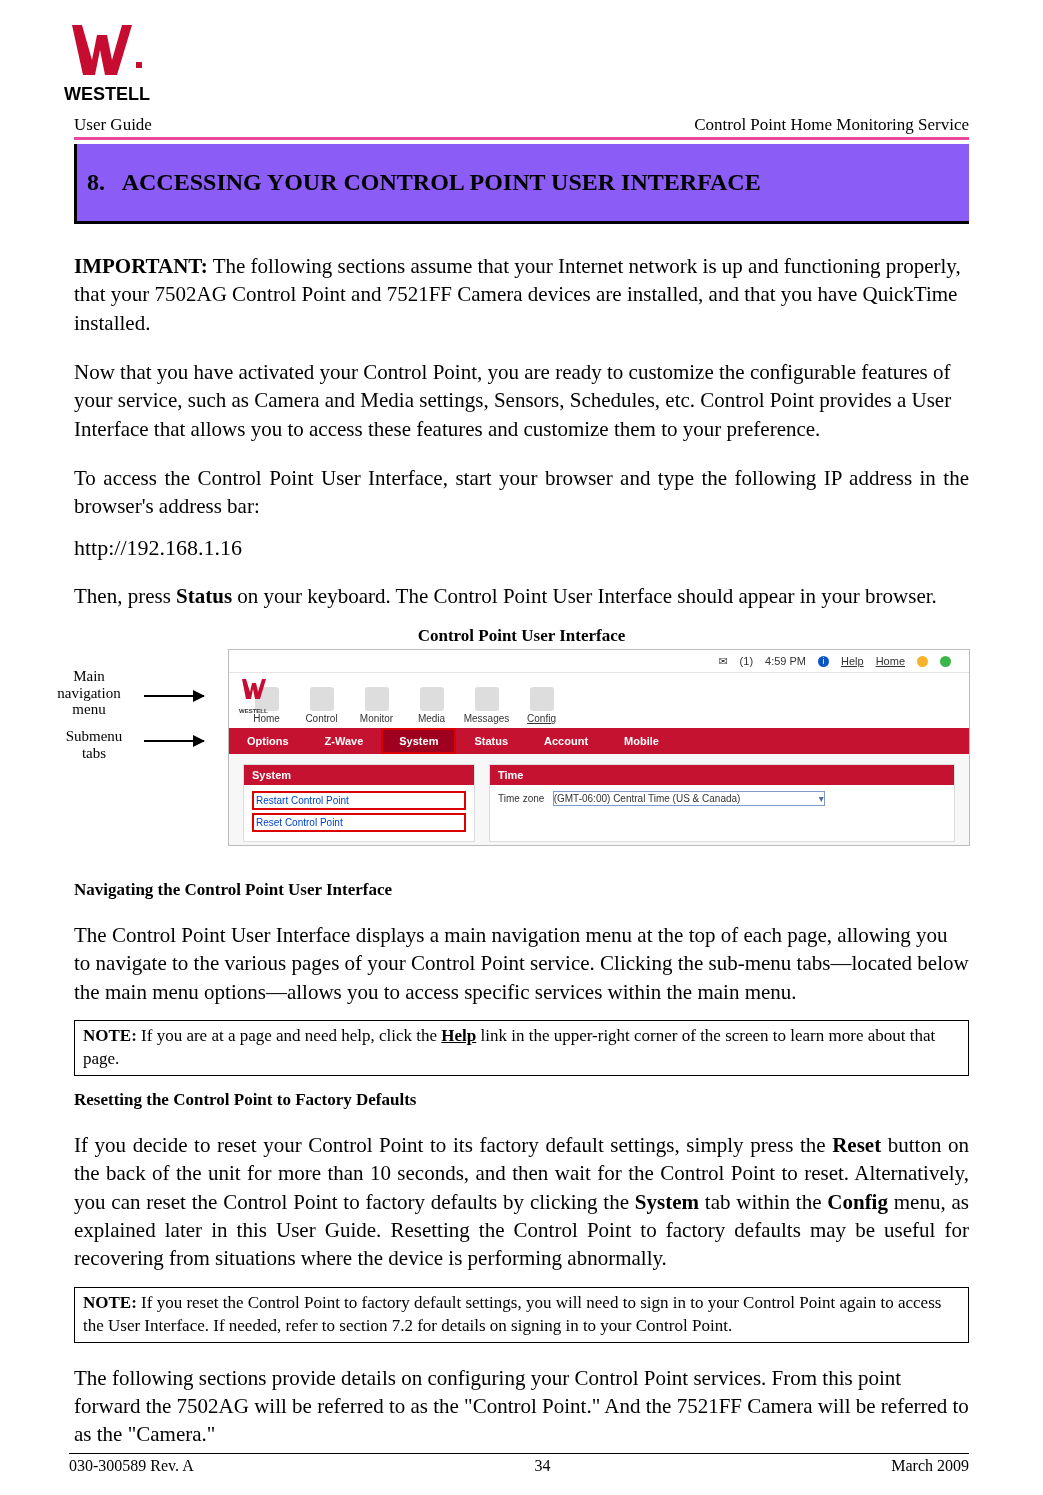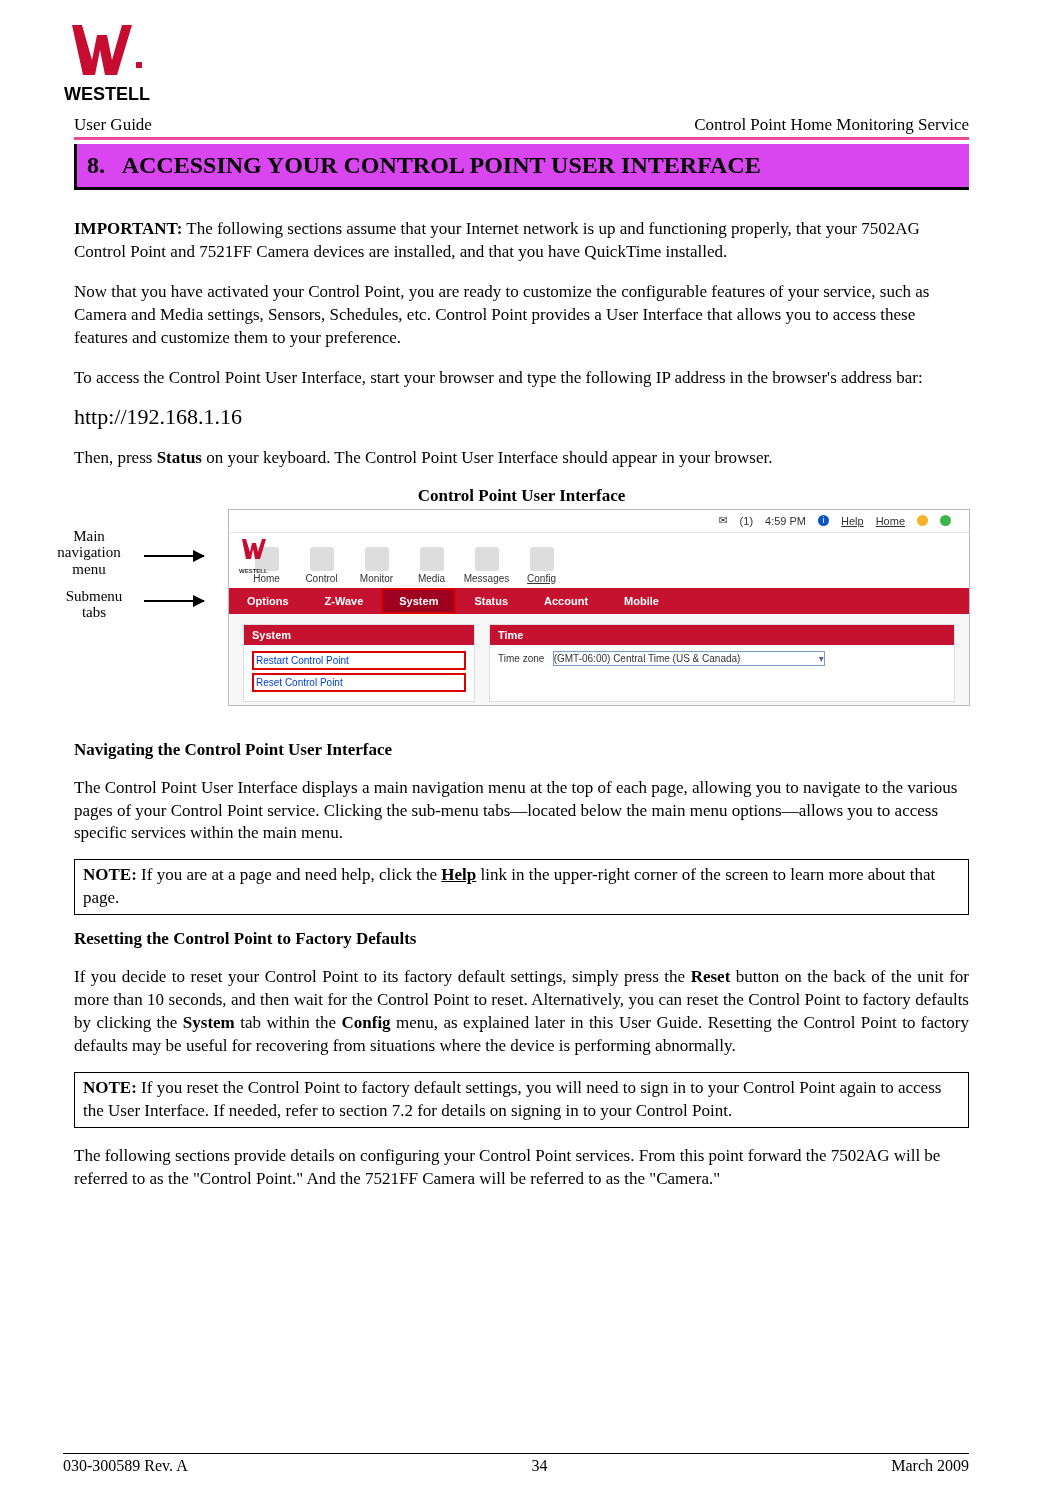--- a/index.html
+++ b/index.html
@@ -26,35 +26,35 @@
       height: 85px;
     }
     .header-line {
       display: flex;
       justify-content: space-between;
       font-size: 17px;
       border-bottom: 3px solid #ec4899;
       padding-bottom: 2px;
     }
     .section-title-bar {
-      background: #d946ef;
+      background: #8b5cf6;
       border-left: 3px solid #000;
       border-bottom: 3px solid #000;
-      padding: 8px 10px;
+      padding: 25px 10px;
       margin-top: 4px;
       margin-bottom: 28px;
     }
     .section-title-bar h1 {
       margin: 0;
       font-size: 24px;
       font-family: "Times New Roman", serif;
       font-weight: bold;
     }
     .body-text {
-      font-size: 17px;
+      font-size: 21px;
       line-height: 1.35;
       margin-bottom: 14px;
     }
     .body-text.justify {
       text-align: justify;
     }
     .bold { font-weight: bold; }
     .url-center {
       text-align: left;
       font-size: 22px;
@@ -216,21 +216,21 @@
     .note-box {
       border: 1px solid #000;
       padding: 4px 8px;
       font-size: 17px;
       line-height: 1.35;
       margin: 10px 0 14px 0;
     }
     .footer {
       position: absolute;
       bottom: 20px;
-      left: 37px;
+      left: 43px;
       right: 48px;
       font-size: 16px;
     }
     .footer-rule {
       border-top: 1px solid #000;
       margin-bottom: 3px;
     }
     .footer-row {
       display: flex;
       justify-content: space-between;

